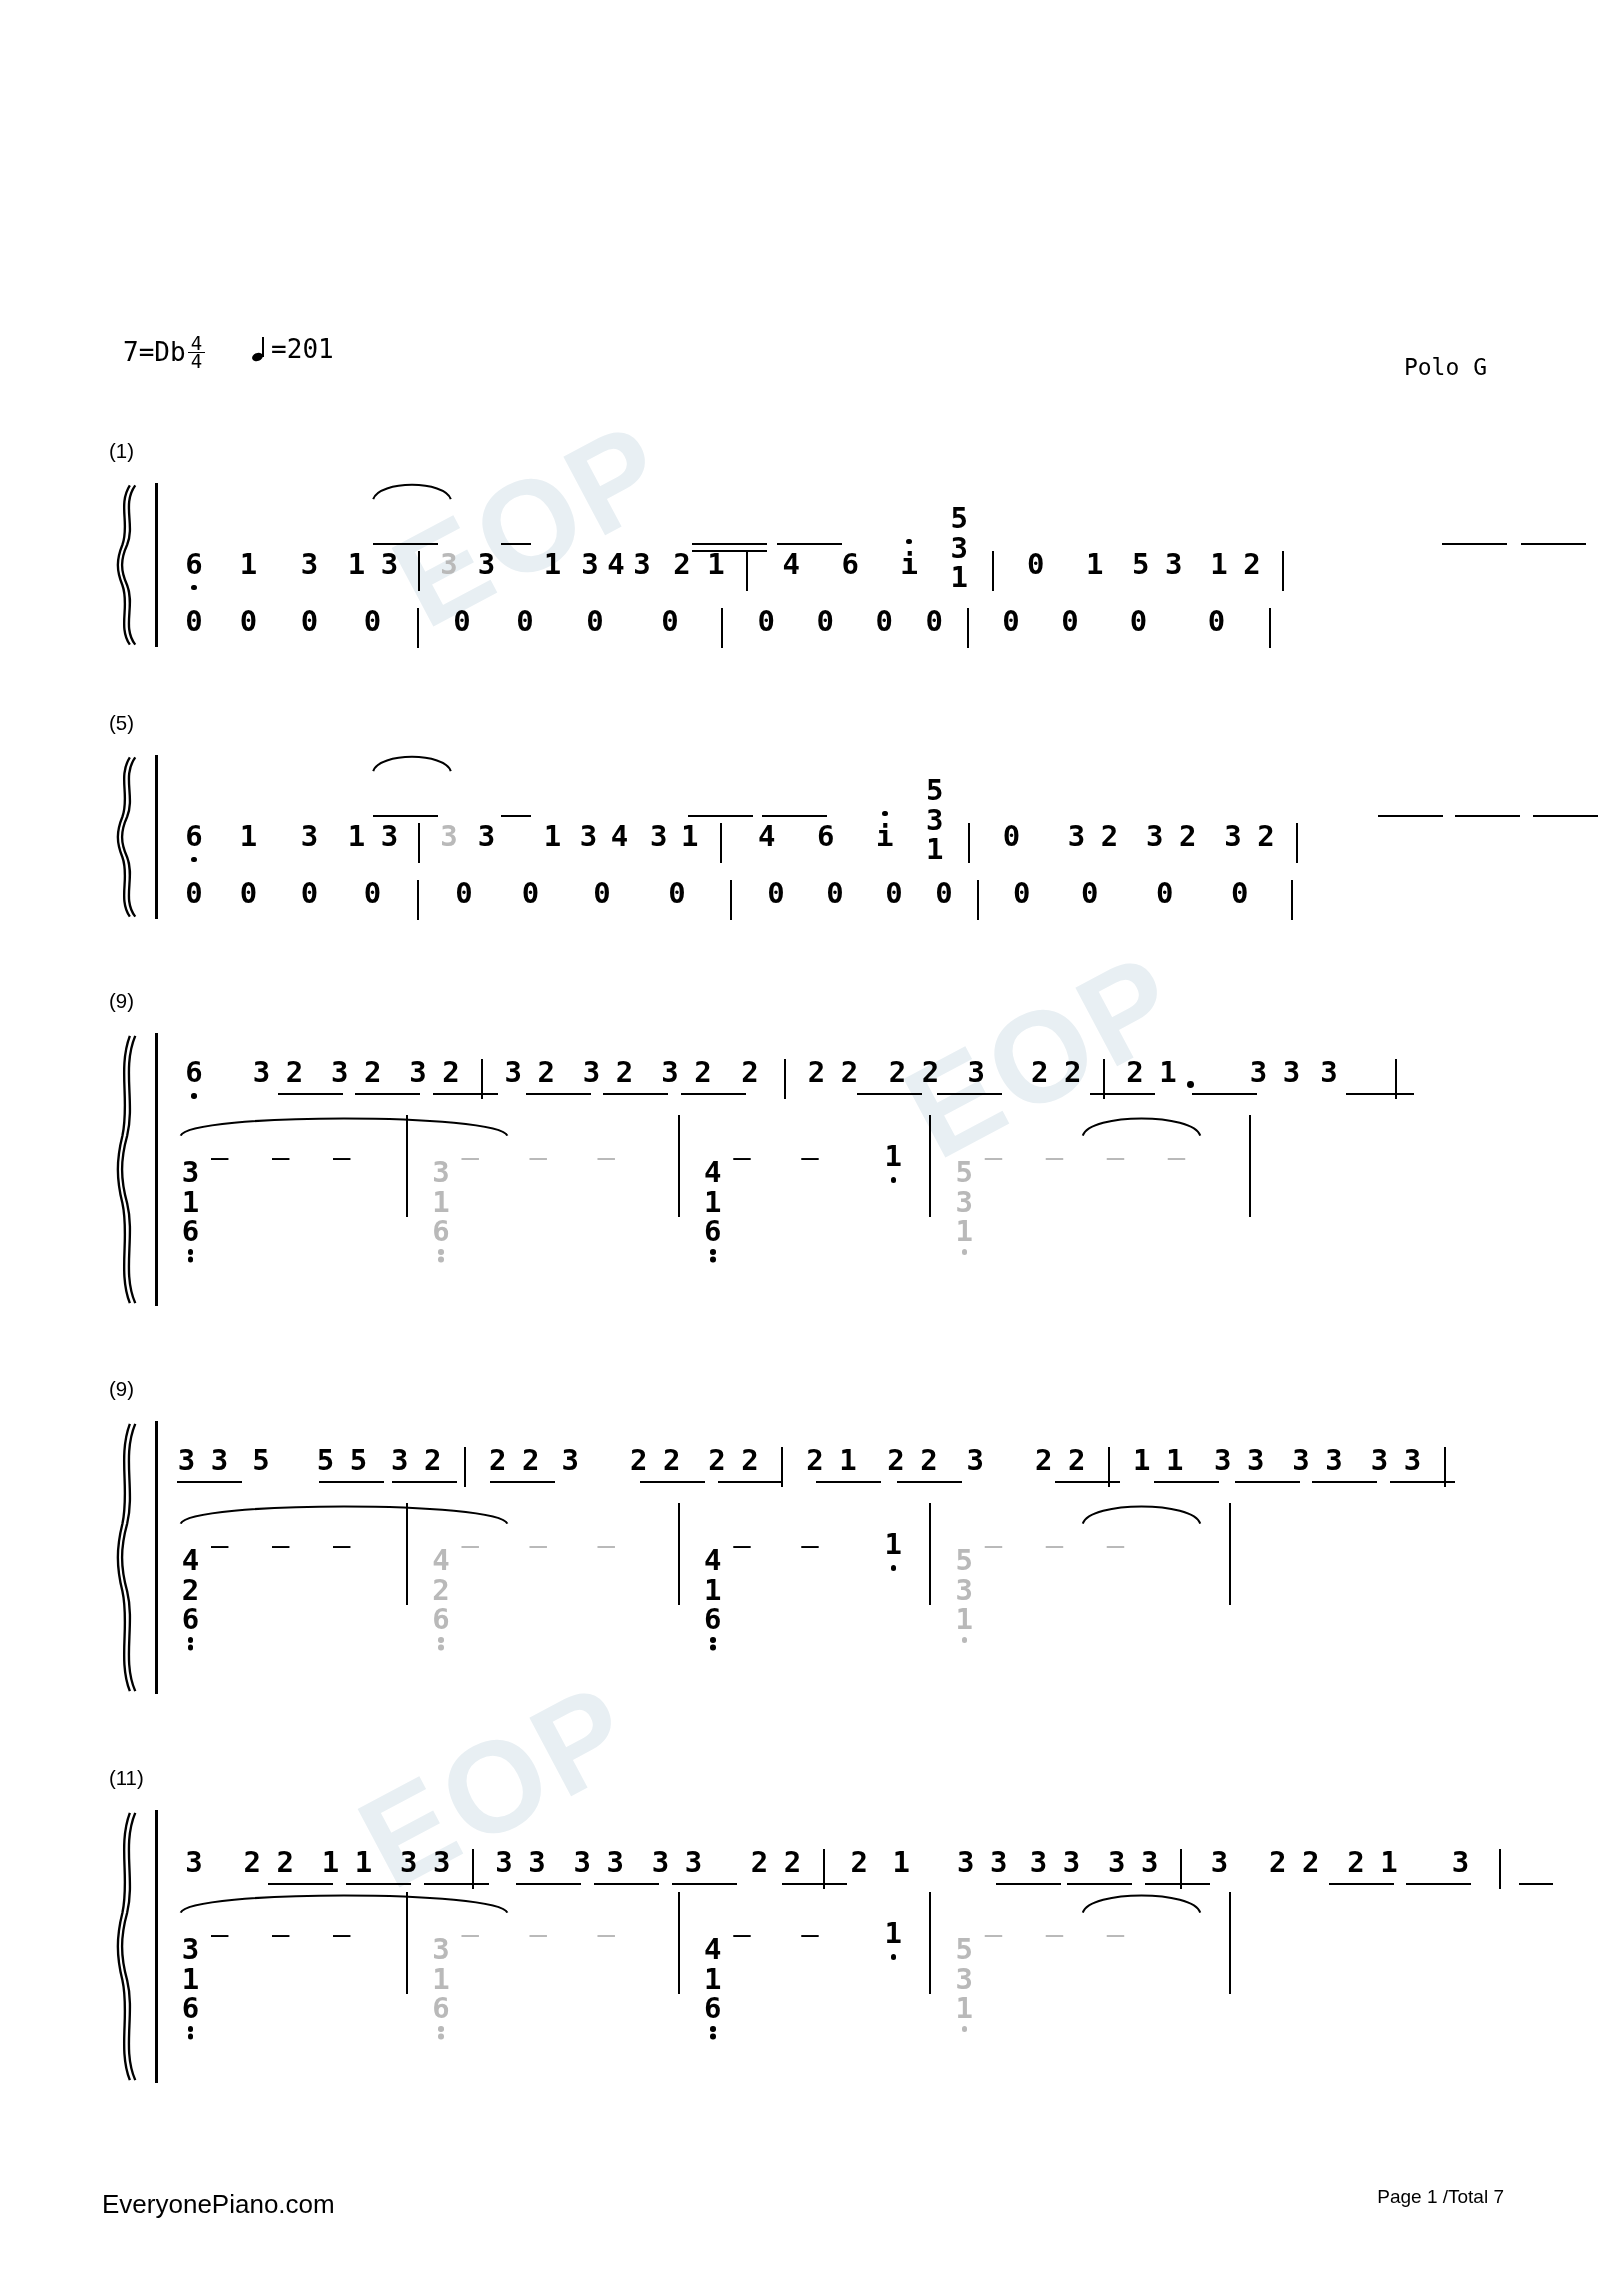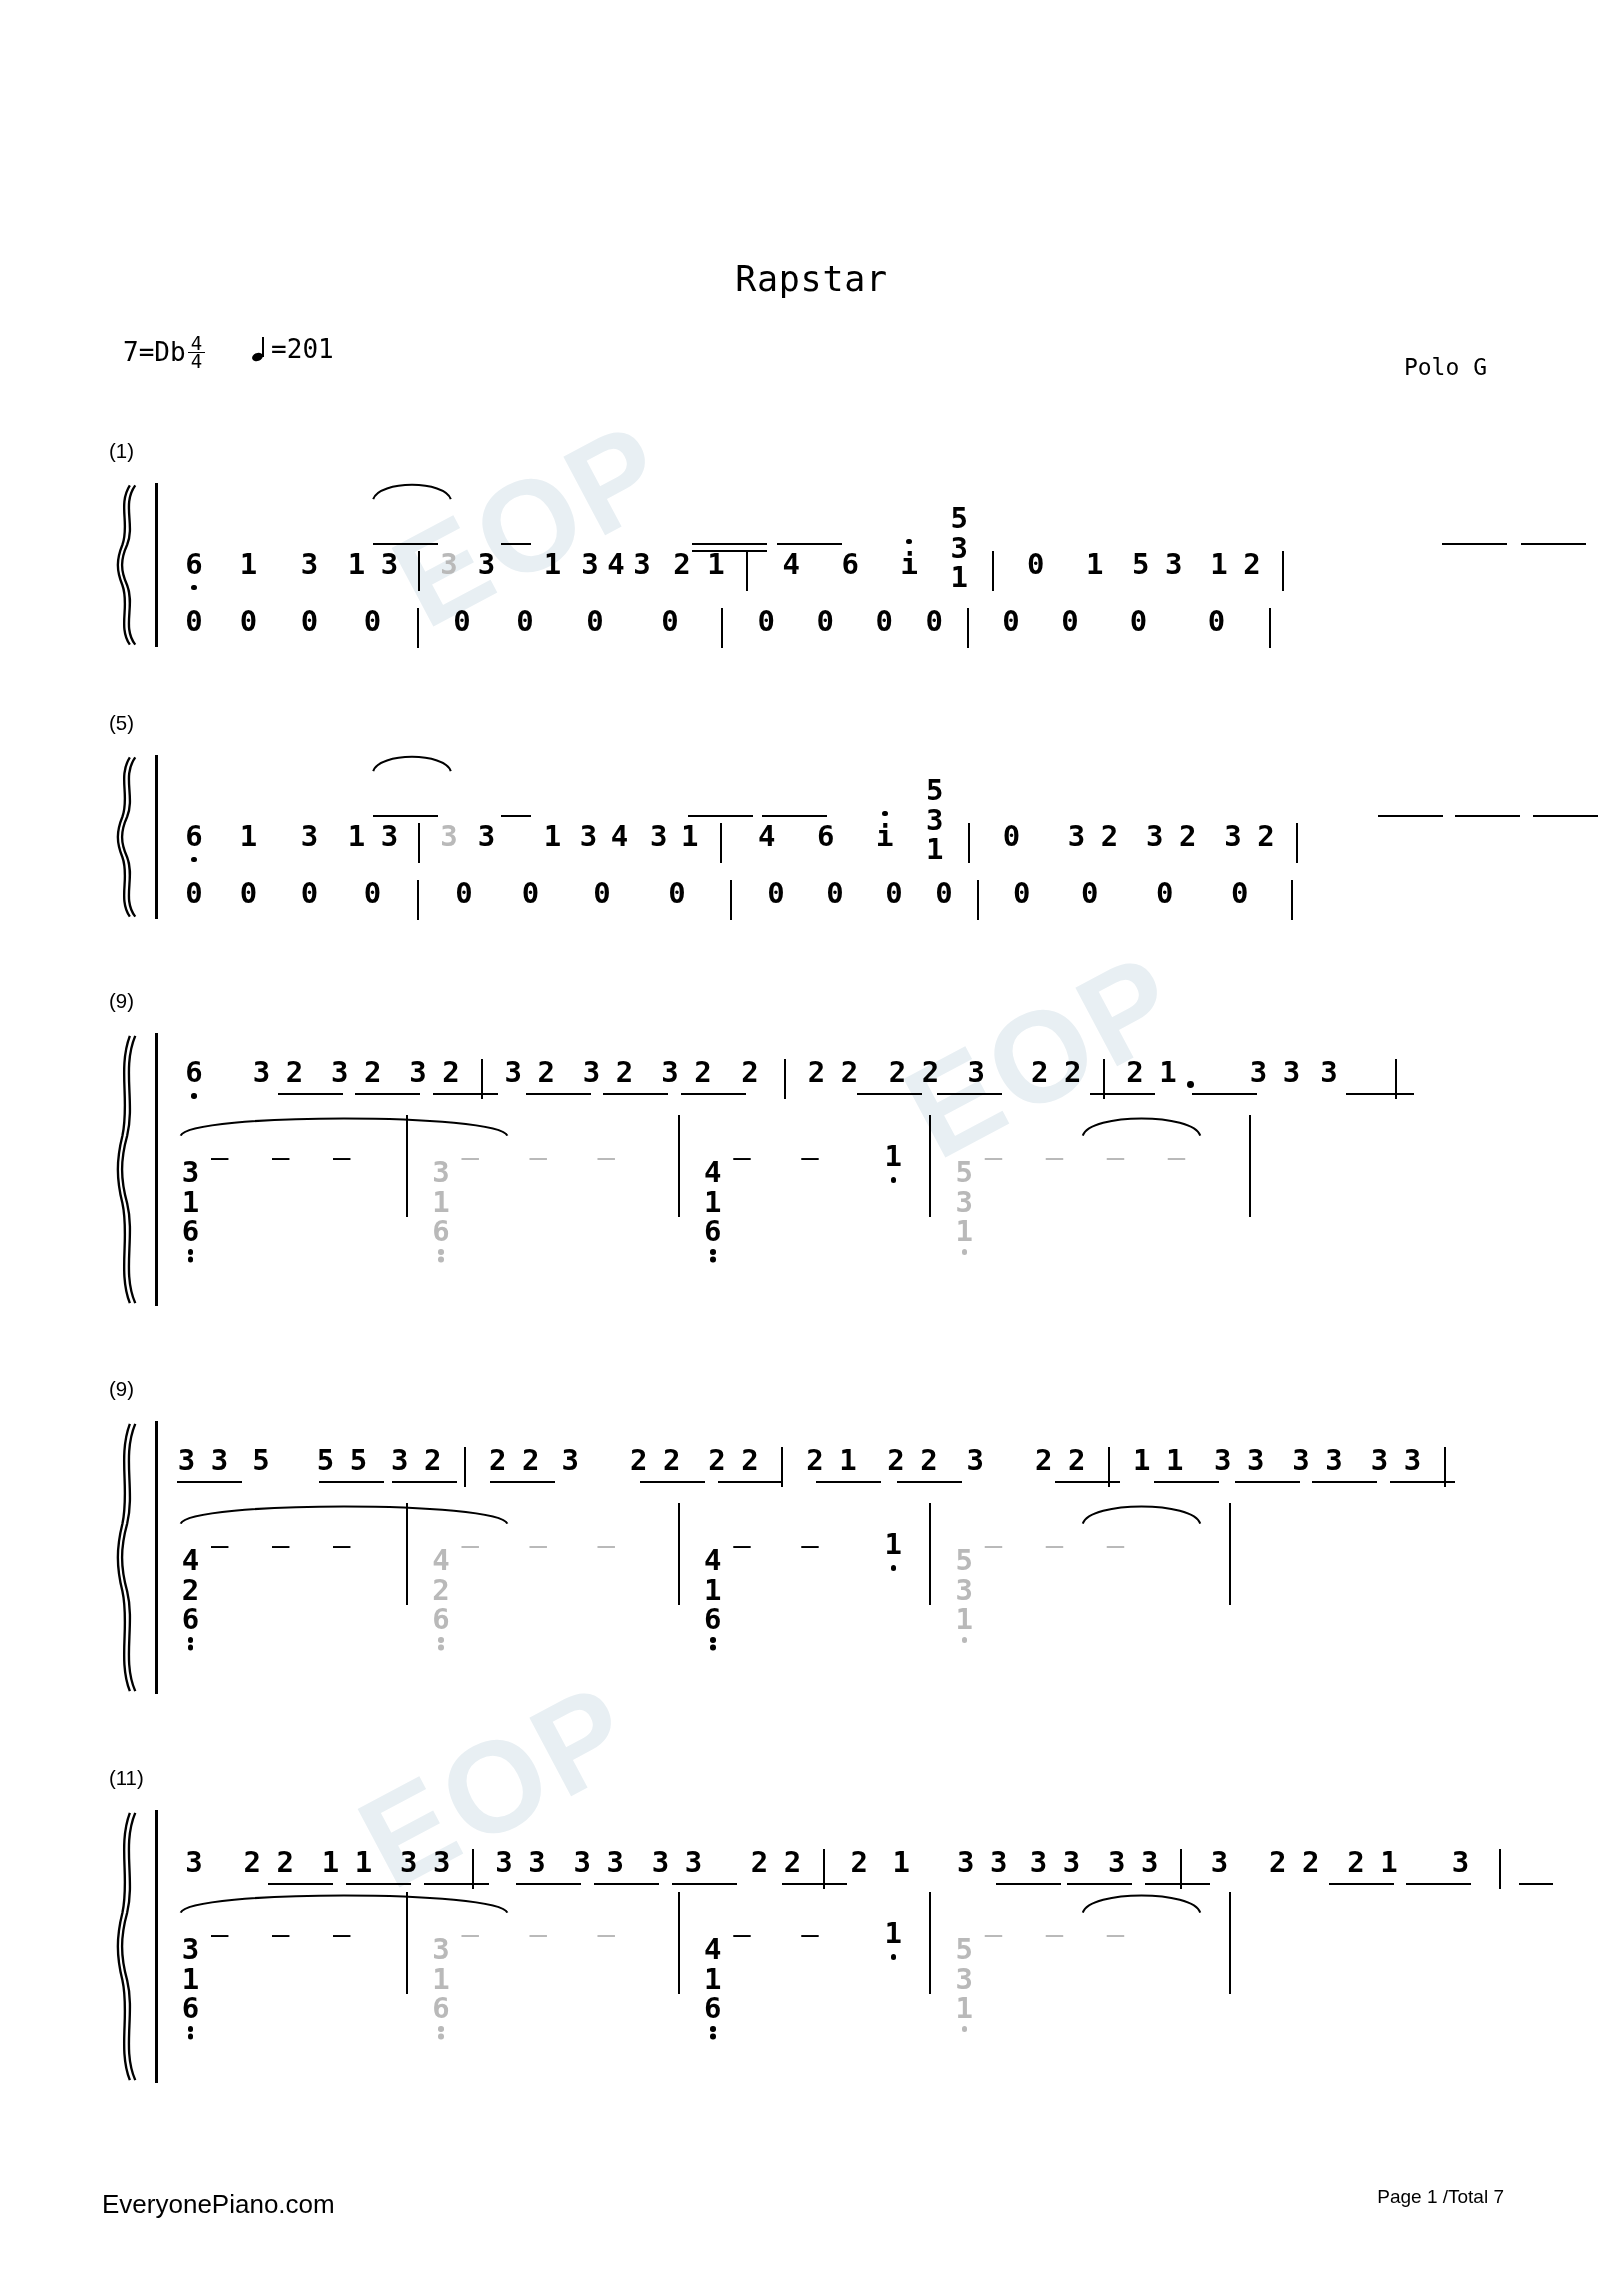--- a/index.html
+++ b/index.html
@@ -208,21 +208,20 @@
 </style>
 </head>
 <body>
 
 <div class="sheet">
 
   <div class="wm" style="left:388px; top:450px;">EOP</div>
   <div class="wm" style="left:900px; top:981px;">EOP</div>
   <div class="wm" style="left:354px; top:1711px;">EOP</div>
 
-  <div class="title">Rapstar</div>
 
   <div class="keysig">
     <span>7=Db</span>
     <span class="frac">
       <span>4</span>
       <span style="border-top:1.4px solid #000; width:17.7px; display:block;"></span>
       <span>4</span>
     </span>
   </div>
 

